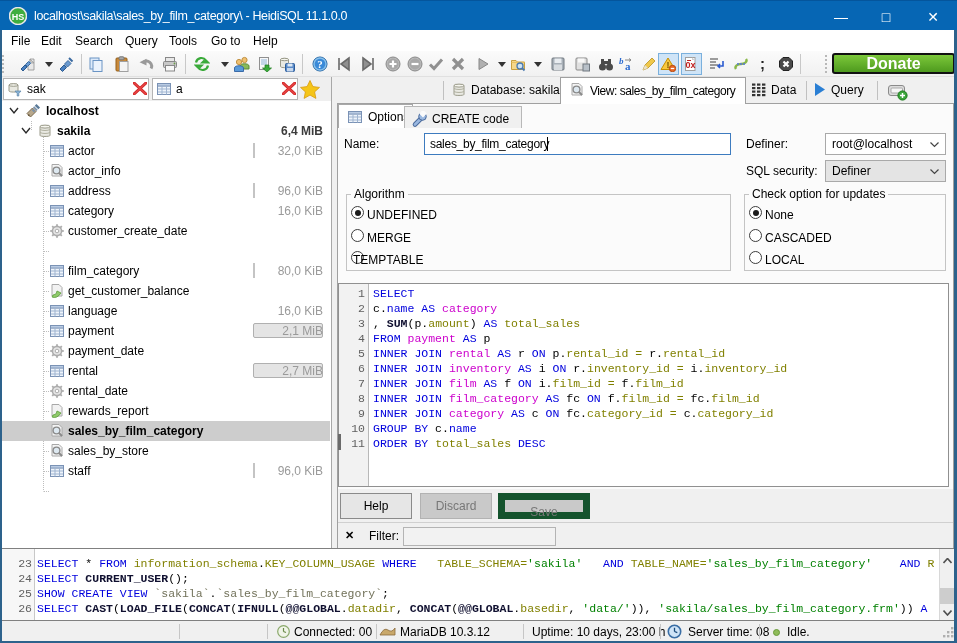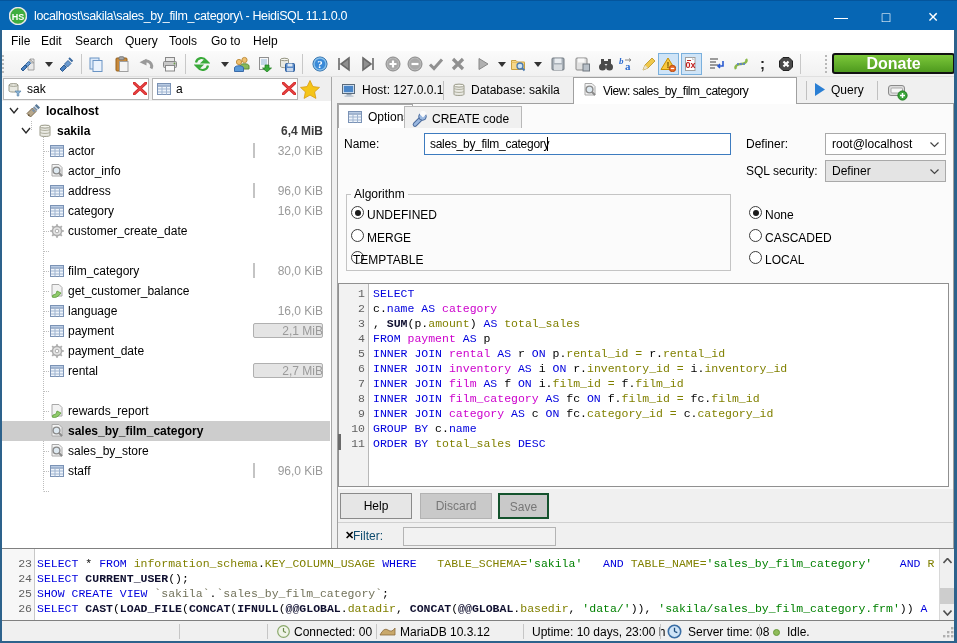--- a/index.html
+++ b/index.html
@@ -493,20 +493,26 @@
         <span class="nm">payment_date</span>
       </div>
     <div class="trow" style="top:260px">
         <svg class="tico">
           <use href="#sy-table"></use>
         </svg>
         <span class="nm">rental</span>
         <div class="szbar" style="width:70px"></div>
         <span class="sz">2,7 MiB</span>
       </div>
+    <div class="trow" style="top:280px">
+        <svg class="tico">
+          <use href="#sy-proc"></use>
+        </svg>
+        <span class="nm">rental_date</span>
+      </div>
     <div class="trow" style="top:300px">
         <svg class="tico">
           <use href="#sy-func"></use>
         </svg>
         <span class="nm">rewards_report</span>
       </div>
     <div class="trow sel" style="top:320px">
         <svg class="tico">
           <use href="#sy-view"></use>
         </svg>
@@ -523,34 +529,28 @@
           <use href="#sy-table"></use>
         </svg>
         <span class="nm">staff</span>
         <div class="szline"></div>
         <span class="sz">96,0 KiB</span>
       </div>
   </div>
 </div>
 <div class="abs" id="rightpane">
 
-  <div class="maintab" style="left:0;width:106px;">
-    <svg class="tico" style="position:absolute;left:4px;top:5px;width:16px;height:16px">
-        <use href="#sy-screen"></use>
-      </svg>
-    <span style="position:absolute;left:25px;top:6px">Host: 127.0.0.1</span>
-  </div>
   <div class="mtsep" style="left:106px"></div>
   <div class="maintab" style="left:107px;width:116px">
     <svg class="tico" style="position:absolute;left:7px;top:5px;width:16px;height:16px">
         <use href="#sy-db"></use>
       </svg>
     <span style="position:absolute;left:27px;top:6px">Database: sakila</span>
   </div>
-  <div class="maintab active" style="left:236px;width:224px">
+  <div class="maintab active" style="left:223px;width:186px">
     <svg class="tico" style="position:absolute;left:8px;top:4px;width:16px;height:16px">
         <use href="#sy-view"></use>
       </svg>
     <span style="position:absolute;left:29px;top:6px;letter-spacing:-0.45px">View: sales_by_film_category</span>
   </div>
   <div class="maintab" style="left:409px;width:60px">
     <svg style="position:absolute;left:6px;top:6px" width="15" height="14">
         <g fill="#333">
           <rect x="0" y="0.5" width="3.4" height="2.2"></rect>
           <rect x="0" y="4.0" width="3.4" height="2.2"></rect>
@@ -618,20 +618,23 @@
     <div class="abs combo gray" style="left:487px;top:56px;">
         <span style="position:absolute;left:6px;top:3px">Definer</span>
         <svg style="position:absolute;right:5px;top:8px" width="10" height="6">
           <path d="M0.5 0.5 L4.5 4.5 L8.5 0.5" fill="none" stroke="#444" stroke-width="1.2"></path>
         </svg>
       </div>
 
     <fieldset class="grp" style="left:8px;top:83px;width:385px;height:84px">
         <legend>Algorithm</legend>
       </fieldset>
+    <fieldset class="grp" style="left:406px;top:83px;width:202px;height:84px">
+        <legend>Check option for updates</legend>
+      </fieldset>
     <div class="radio sel abs" style="left:13px;top:102px"></div>
       <span class="abs" style="left:29px;top:104px">UNDEFINED</span>
     <div class="radio abs" style="left:13px;top:125px"></div>
       <span class="abs" style="left:29px;top:127px">MERGE</span>
     <div class="radio abs" style="left:13px;top:147px"></div>
       <span class="abs" style="left:15px;top:149px">TEMPTABLE</span>
     <div class="radio sel abs" style="left:411px;top:102px"></div>
       <span class="abs" style="left:427px;top:104px">None</span>
     <div class="radio abs" style="left:411px;top:125px"></div>
       <span class="abs" style="left:427px;top:127px">CASCADED</span>
@@ -661,26 +664,26 @@
         <div class="eline" style="top:123px"><span class="kw">INNER JOIN</span> <span class="tbl">category</span> <span class="kw">AS</span> c <span class="kw">ON</span> fc.<span class="col">category_id</span> <span class="col">=</span> c.<span class="col">category_id</span></div>
       <div class="elnum" style="top:138px">10</div>
         <div class="eline" style="top:138px"><span class="kw">GROUP BY</span> c.<span class="kw">name</span></div>
       <div class="elnum" style="top:153px">11</div>
         <div class="eline" style="top:153px"><span class="kw">ORDER BY</span> <span class="col">total_sales</span> <span class="kw">DESC</span></div>
     </div>
 
     <div id="btnrow">
       <div class="btn" style="left:2px;width:72px;background:#e6e6e6;border:1px solid #8a8a8a;color:#000">Help</div>
       <div class="btn" style="left:82px;width:72px;background:#c9c9c9;border:1px solid #b2b2b2;color:#777">Discard</div>
-      <div class="btn" style="left:160px;width:51px;background:#c9c9c9;border:2px solid #14532d;color:#777">Save</div>
+      <div class="btn" style="left:160px;width:92px;background:#c9c9c9;border:7px solid #14532d;color:#777">Save</div>
     </div>
 
     <div id="filterrow">
       <span style="position:absolute;left:7px;top:6px;font-weight:bold;font-size:11px">✕</span>
-      <span style="position:absolute;left:15px;top:6px;color:#0c4a6e">Filter:</span>
+      <span style="position:absolute;left:31px;top:6px;color:#000000">Filter:</span>
       <div style="position:absolute;left:65px;top:4px;width:153px;height:19px;background:#f2f2f2;border:1px solid #b4b4b4"></div>
     </div>
   </div>
 </div>
 <div class="abs" id="log">
   <div class="gutter"></div>
   <div class="llnum" style="top:8px;right:922px">23</div>
   <div class="lline" style="top:8px"><span class="kw">SELECT</span> * <span class="kw">FROM</span> <span class="col">information_schema</span>.<span class="col">KEY_COLUMN_USAGE</span> <span class="kw">WHERE</span>   <span class="col">TABLE_SCHEMA=</span><span class="str">'sakila'</span>   <span class="kw">AND</span> <span class="col">TABLE_NAME=</span><span class="str">'sales_by_film_category'</span>    <span class="kw">AND</span> <span class="col">R</span></div>
   <div class="llnum" style="top:23px;right:922px">24</div>
   <div class="lline" style="top:23px"><span class="kw">SELECT</span> <span class="fn">CURRENT_USER</span>();</div>

